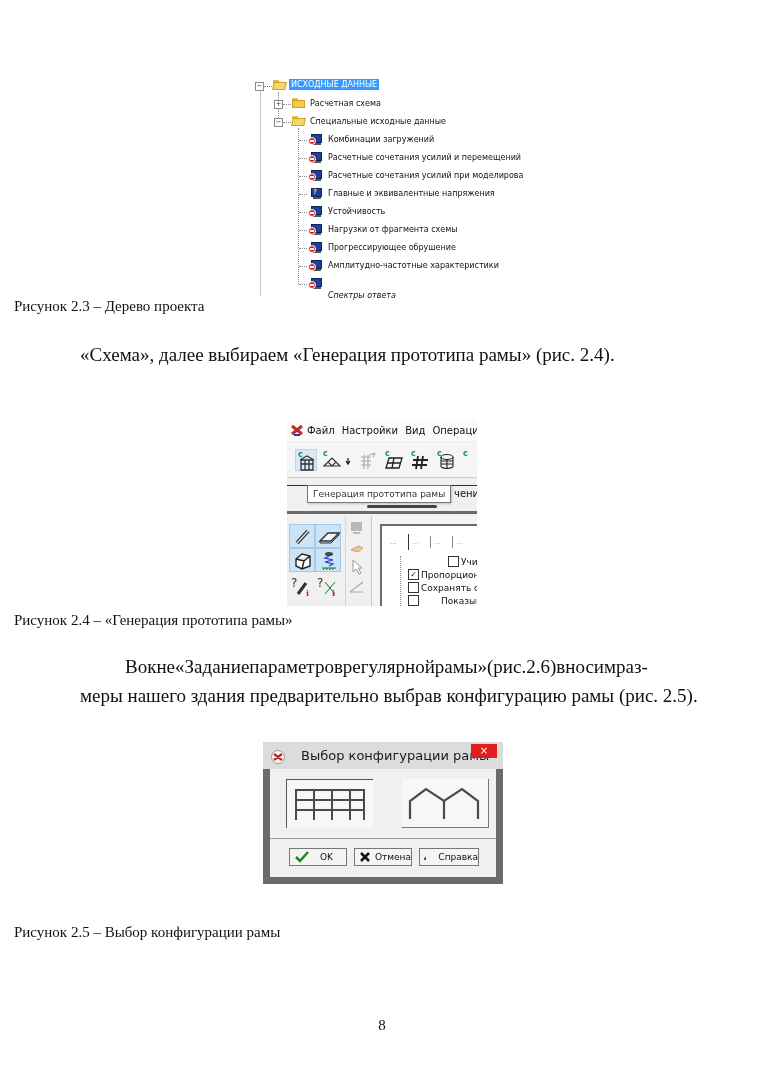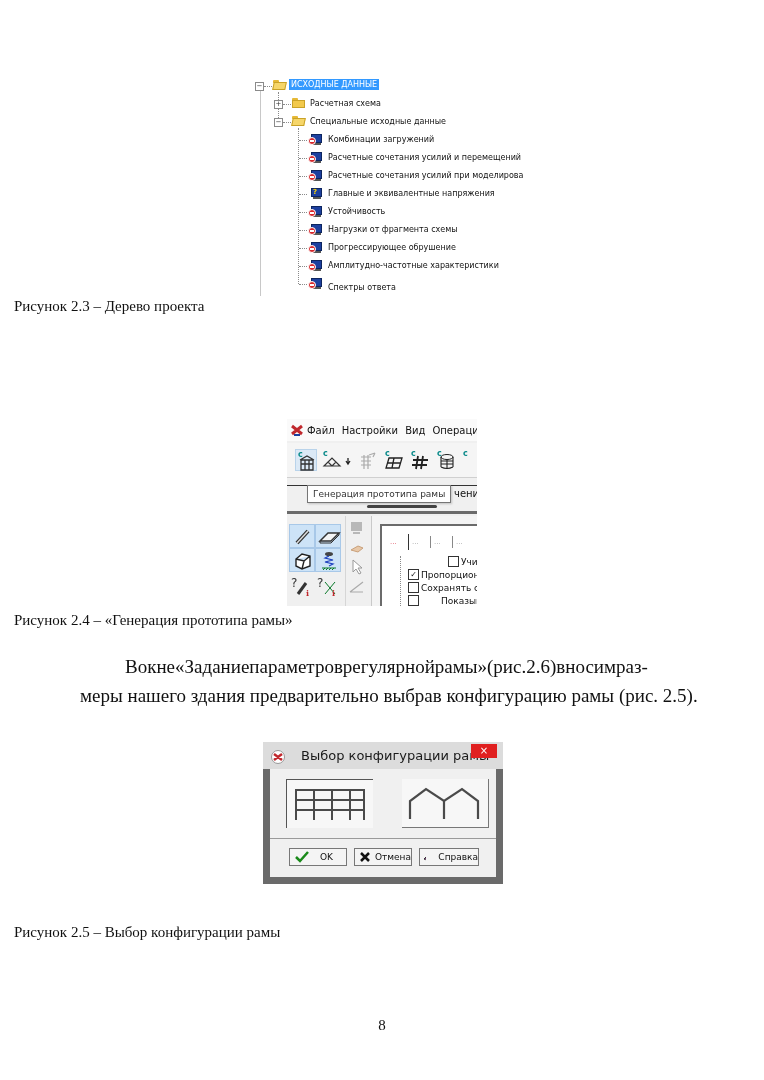--- a/index.html
+++ b/index.html
@@ -159,26 +159,27 @@
         <div class="stand"></div>
         <div class="badge"></div>
       </div>
       <div class="tree-label" style="left: 78px; top: 187px;">Амплитудно-частотные характеристики</div>
       <div class="tree-hline" style="left: 49px; top: 210px; width: 8px;"></div>
       <div class="leaf-icon" style="left: 58px; top: 204px;">
         <div class="monitor"></div>
         <div class="stand"></div>
         <div class="badge"></div>
       </div>
-      <div class="tree-label" style="left: 78px; top: 209px;">Спектры ответа</div>
+      <div class="tree-label" style="left: 78px; top: 217px; font-style: italic;">Спектры ответа</div>
     </div>
 </div>
 <div class="caption" style="top:298px;">Рисунок 2.3 – Дерево проекта</div>
 
 <div class="para" style="top:340px;">
+  <span class="line">«Схема», далее выбираем «Генерация прототипа рамы» (рис. 2.4).</span>
 </div>
 
 <div id="fig-toolbar" class="abs">
   <div class="menubar">
     <div class="app-icon">
       <svg width="12" height="12">
           <path d="M1 2 L6 6 L11 2 M1 10 L6 6 L11 10" stroke="#c0282d" stroke-width="3" fill="none"></path>
           <path d="M3 11 L9 11" stroke="#1c3f9e" stroke-width="2"></path>
         </svg>
     </div>

